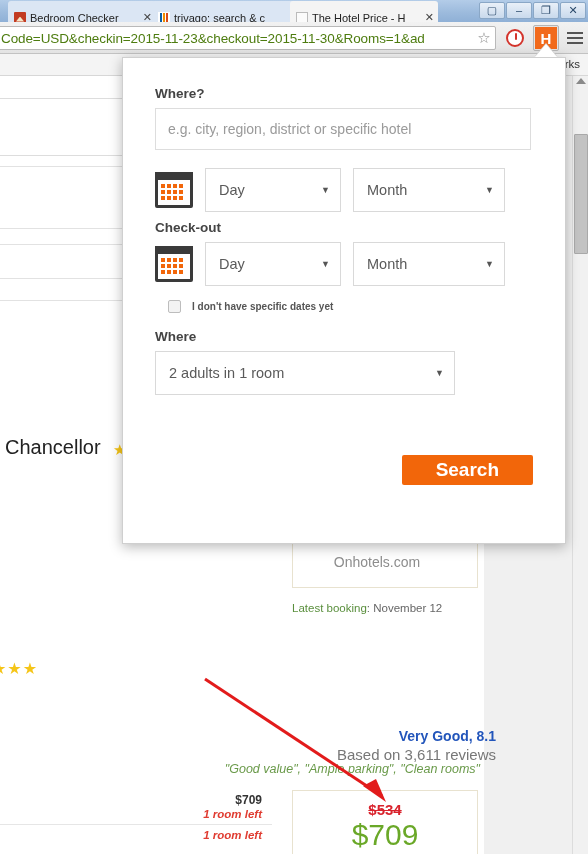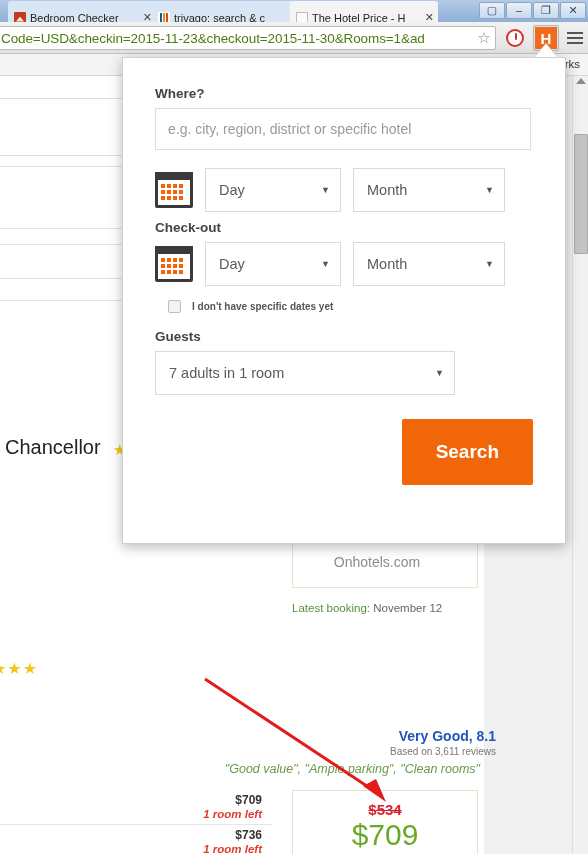--- a/index.html
+++ b/index.html
@@ -110,21 +110,21 @@
     display:flex; align-items:center; justify-content:center;
   }
   .advbar { position:absolute; left: 333px; top: 448px; width: 90px; height: 8px; background:#e8590c; }
   .advname { font-size: 14px; color:#8d8d8d; position:absolute; left:292px; top:478px; width:170px; text-align:center; }
   .latestbook { position:absolute; left:292px; top: 526px; width:186px; text-align:left; font-size:11.5px; }
   .latestbook .lb-label { color:#5a8f3d; }
   .latestbook .lb-date { color:#666; }
 
   .ratingblock { position:absolute; left: 296px; top: 652px; width: 200px; text-align:right; }
   .rating-title { font-size:14px; font-weight:bold; color:#2255bb; }
-  .rating-sub { font-size:10px; color:#777; margin-top:2px; }
+  .rating-sub { font-size:15px; color:#777; margin-top:2px; }
   .rating-quotes { position:absolute; left: 90px; top: 686px; width: 390px; text-align:right;
                    font-size:12.5px; font-style:italic; color:#6a9a4a; white-space:nowrap; }
 
   .pricelist { position:absolute; left: 0px; top: 714px; width: 272px; }
   .price-row { height: 35px; border-bottom:1px solid #e6e6e6; text-align:right; padding-right: 10px; padding-top: 3px; }
   .price-amt { font-size:12px; font-weight:bold; color:#333; }
   .price-left { font-size:11.5px; font-style:italic; font-weight:bold; color:#e03c31; margin-top:1px; }
 
   .dealbox {
     position:absolute; left: 292px; top: 714px; width: 186px; height: 140px;
@@ -179,21 +179,21 @@
   .sel-month { width:152px; }
   .sel-guests { width:300px; font-size:14.5px; }
   .caret { font-size:9px; color:#555; }
 
   .chk-row { display:flex; align-items:center; margin: 14px 0 16px 13px; }
   .chk-box { width:13px; height:13px; border:1px solid #bdbdbd; background:#f3f3f3; border-radius:2px; flex:0 0 13px; }
   .chk-label { font-size:10px; font-weight:bold; color:#555; margin-left:11px; }
 
   .search-btn {
     position:absolute; right:32px; bottom:58px; background:#f2660a; color:#fff;
-    font-size:19px; font-weight:bold; padding: 22px 34px; border:none; border-radius:2px;
+    font-size:19px; font-weight:bold; padding: 4px 34px; border:none; border-radius:2px;
     font-family:"Liberation Sans", sans-serif;
   }
 </style>
 </head>
 <body>
 
 <div id="root">
 
   <div class="tabstrip">
 
@@ -291,21 +291,20 @@
       <div class="rating-sub">Based on 3,611 reviews</div>
     </div>
     <div class="rating-quotes">"Good value", "Ample parking", "Clean rooms"</div>
 
     <div class="pricelist">
       <div class="price-row">
         <div class="price-amt">$709</div>
         <div class="price-left">1 room left</div>
       </div>
       <div class="price-row">
-        <div class="price-amt">$736</div>
         <div class="price-left">1 room left</div>
       </div>
 
     </div>
 
     <div class="dealbox">
       <div class="old-price">$534</div>
       <div class="new-price">$709</div>
       <div class="for-nights">For 7 nights</div>
 
@@ -383,22 +382,22 @@
         <span>Month</span>
         <span class="caret">▼</span>
       </div>
     </div>
 
     <div class="chk-row">
       <span class="chk-box"></span>
       <span class="chk-label">I don't have specific dates yet</span>
     </div>
 
-    <div class="fld-label">Guests</div>
+    <div class="fld-label">Where</div>
     <div class="sel sel-guests">
-      <span>7 adults in 1 room</span>
+      <span>2 adults in 1 room</span>
       <span class="caret">▼</span>
     </div>
 
     <button class="search-btn">Search</button>
   </div>
 
 </div>
 
 </body></html>

